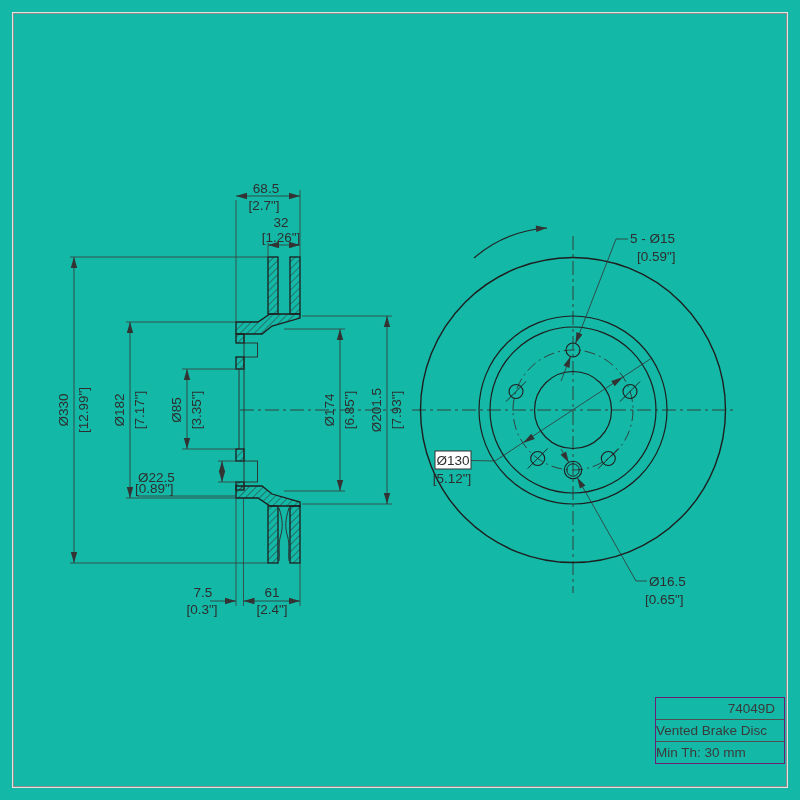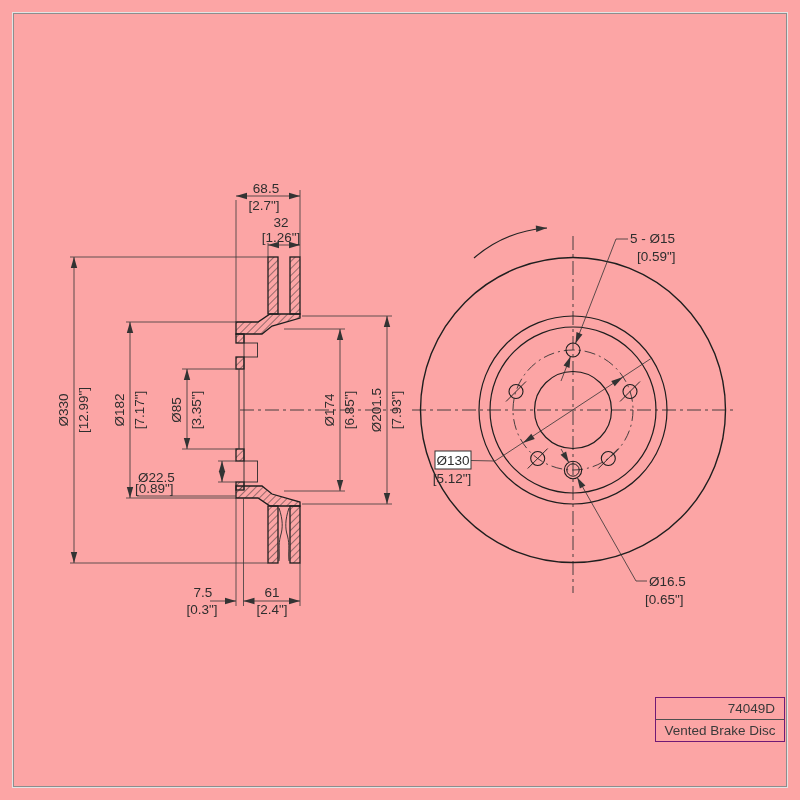--- a/index.html
+++ b/index.html
@@ -1,20 +1,20 @@
 <!DOCTYPE html>
 <html><head>
 <meta charset="utf-8">
 <style>
   html,body{margin:0;padding:0;background:#fff;}
-  .page{position:relative;width:800px;height:800px;background:#fca5a5;font-family:"Liberation Sans",sans-serif;overflow:hidden;}
+  .page{position:relative;width:800px;height:800px;background:#14b8a6;font-family:"Liberation Sans",sans-serif;overflow:hidden;}
   .page-border{position:absolute;left:13px;top:13px;right:13px;bottom:13px;border:1px solid #8d8d8d;box-shadow:0 0 0 1px #e3e3e3;pointer-events:none;}
   svg text{font-family:"Liberation Sans",sans-serif;font-size:13.5px;fill:#2e2e2e;}
   .spec-table{position:absolute;left:655px;top:697px;width:128px;border:1px solid #701a75;color:#3a3a3a;font-size:13.5px;}
-  .spec-table .row{height:21px;line-height:21px;text-align:center;border-top:1px solid #4f4f4f;white-space:nowrap;}
+  .spec-table .row{height:21px;line-height:21px;border-top:1px solid #4f4f4f;white-space:nowrap;}
   .spec-table .row:first-child{border-top:none;text-align:right;padding-right:9px;}
 </style>
 </head>
 <body>
 
 <div class="page">
   <div class="page-border"></div>
 
   <svg width="800" height="800" viewBox="0 0 800 800">
     <defs>
@@ -178,14 +178,15 @@
       </g>
       <text x="649" y="586">Ø16.5</text>
       <text x="645" y="604">[0.65"]</text>
     </g>
   </svg>
 
   
   <div class="spec-table">
     <div class="row">74049D</div>
     <div class="row">Vented Brake Disc</div>
+    <div class="row">Min Th: 30 mm</div>
   </div>
 </div>
 
 </body></html>

